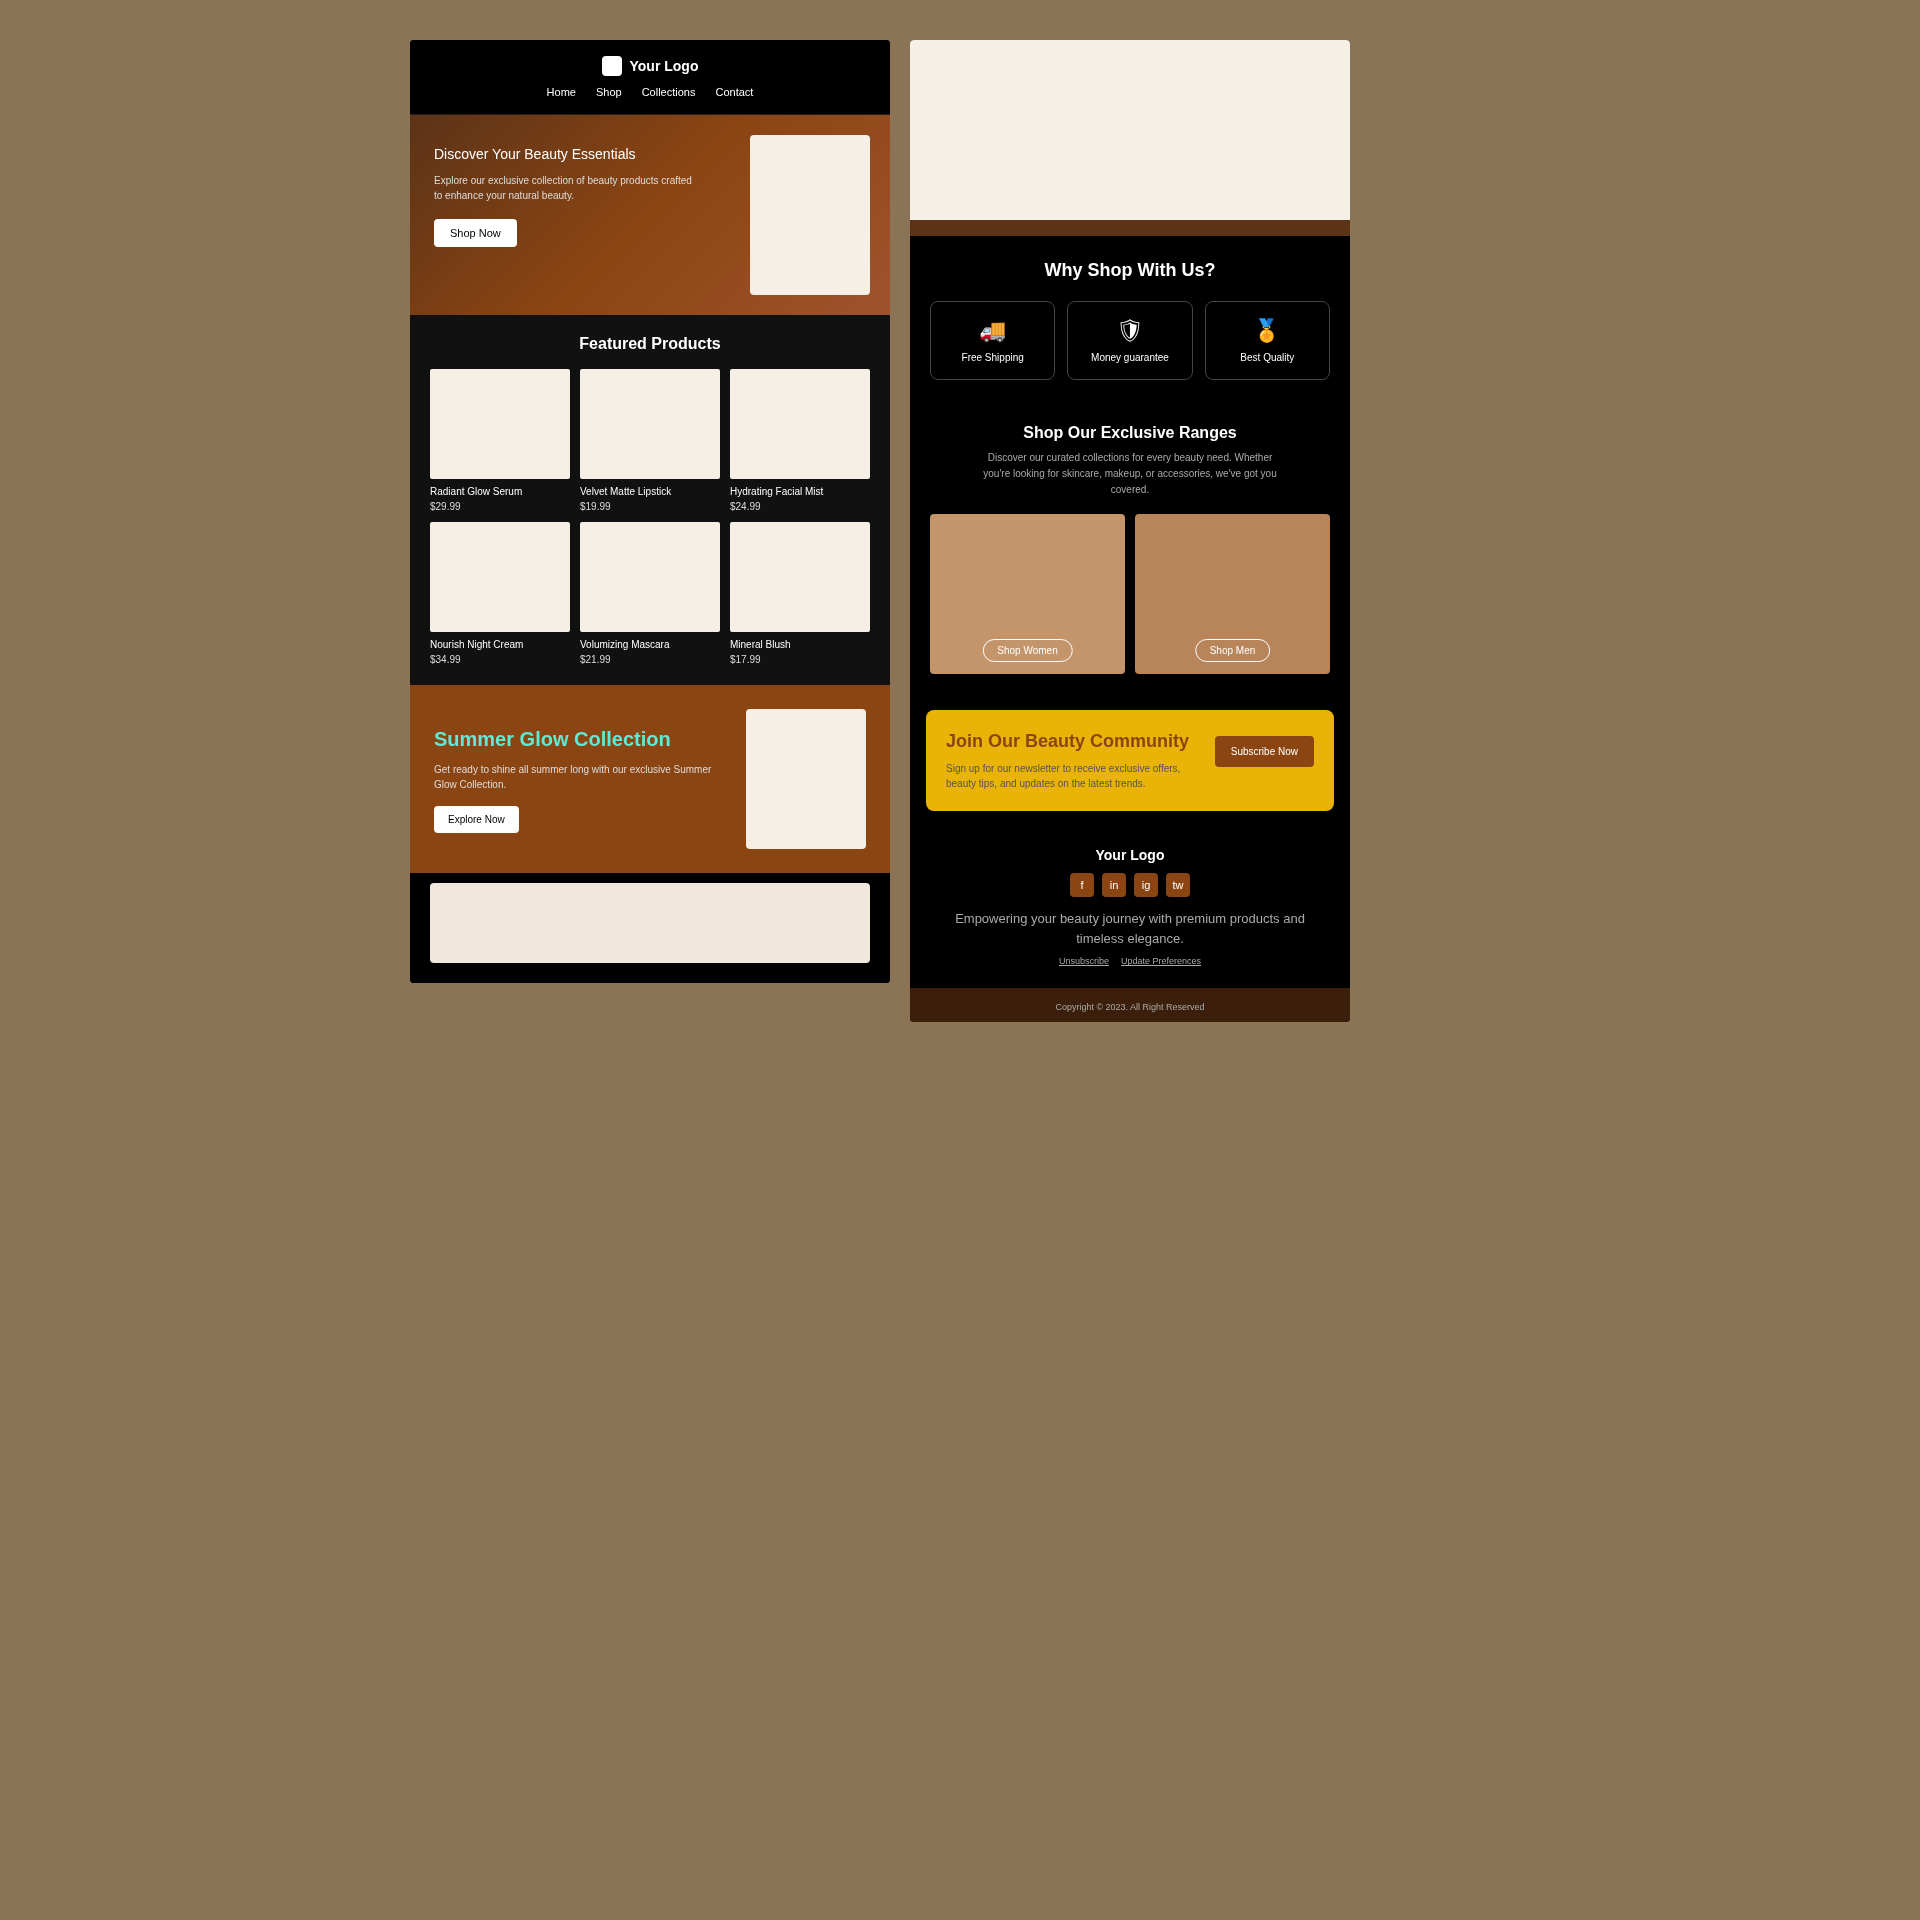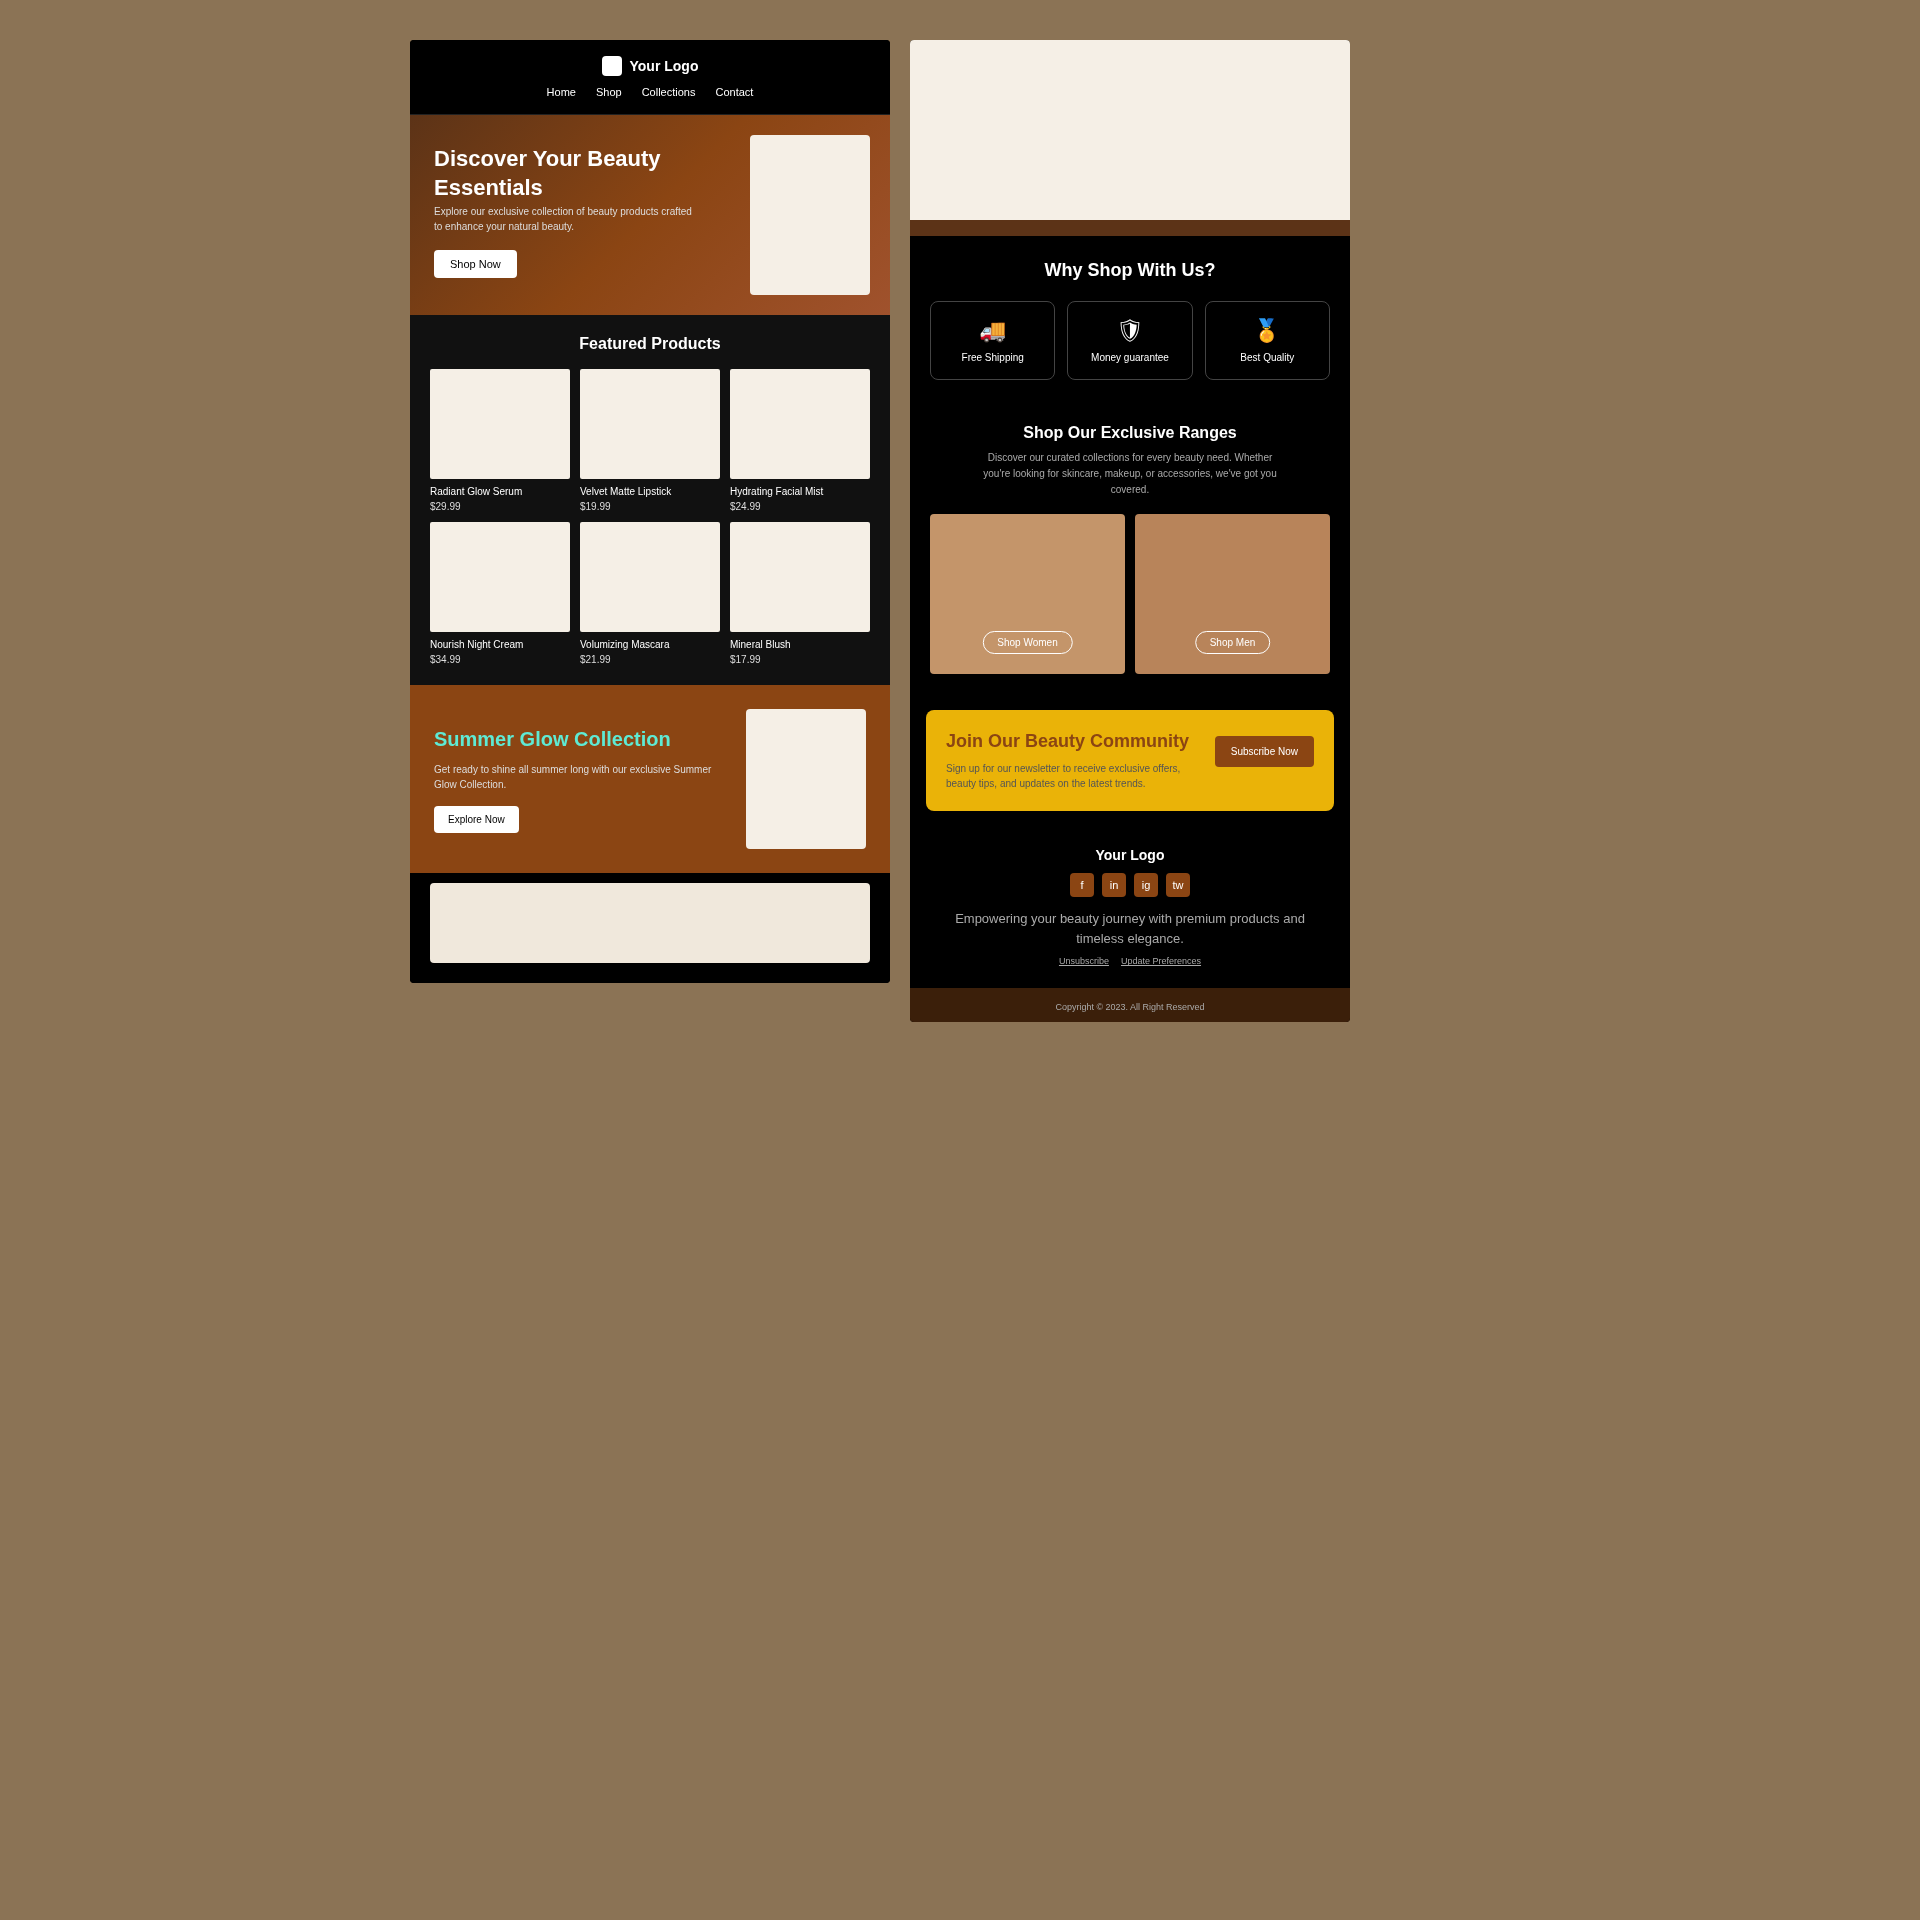--- a/index.html
+++ b/index.html
@@ -67,24 +67,24 @@
       background: linear-gradient(135deg, #5C3317 0%, #8B4513 50%, #A0522D 100%);
       padding: 30px 24px;
       position: relative;
       min-height: 200px;
     }
     .hero-content {
       max-width: 60%;
     }
     .hero-title {
       color: #fff;
-      font-size: 22px;
-      font-weight: bold;
+      font-size: 14px;
+      font-weight: normal;
       line-height: 1.3;
-      margin-bottom: 2px;
+      margin-bottom: 10px;
     }
     .hero-desc {
       color: #ddd;
       font-size: 10px;
       line-height: 1.5;
       margin-bottom: 16px;
     }
     .btn-primary {
       background: #fff;
       color: #000;
@@ -271,21 +271,21 @@
     .range-img {
       width: 100%;
       height: 160px;
       background: #C4956A;
     }
     .range-img.darker {
       background: #B8845A;
     }
     .range-btn {
       position: absolute;
-      bottom: 20px;
+      bottom: 12px;
       left: 50%;
       transform: translateX(-50%);
       background: transparent;
       border: 1px solid #fff;
       color: #fff;
       font-size: 10px;
       padding: 5px 14px;
       border-radius: 20px;
       cursor: pointer;
       white-space: nowrap;

